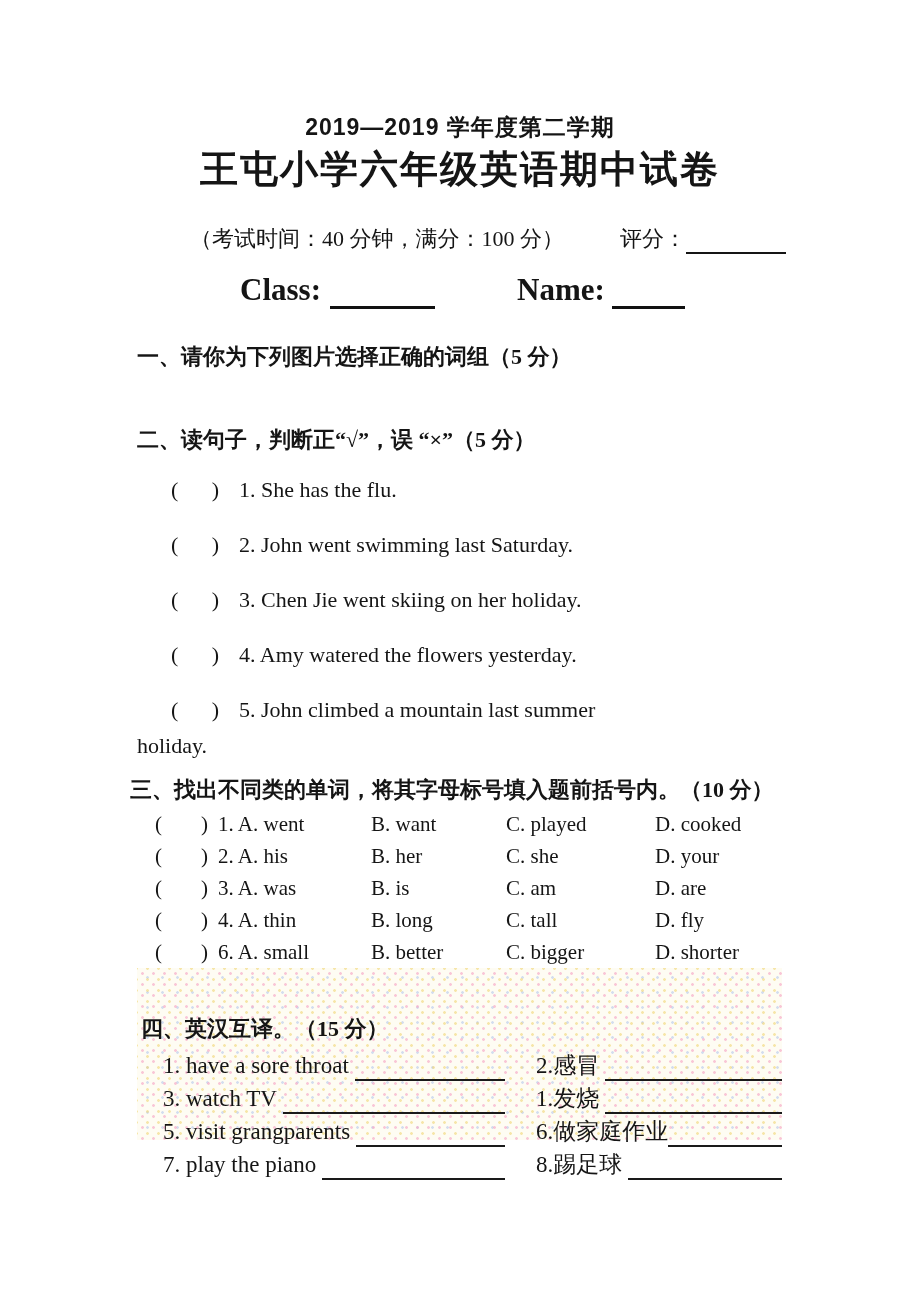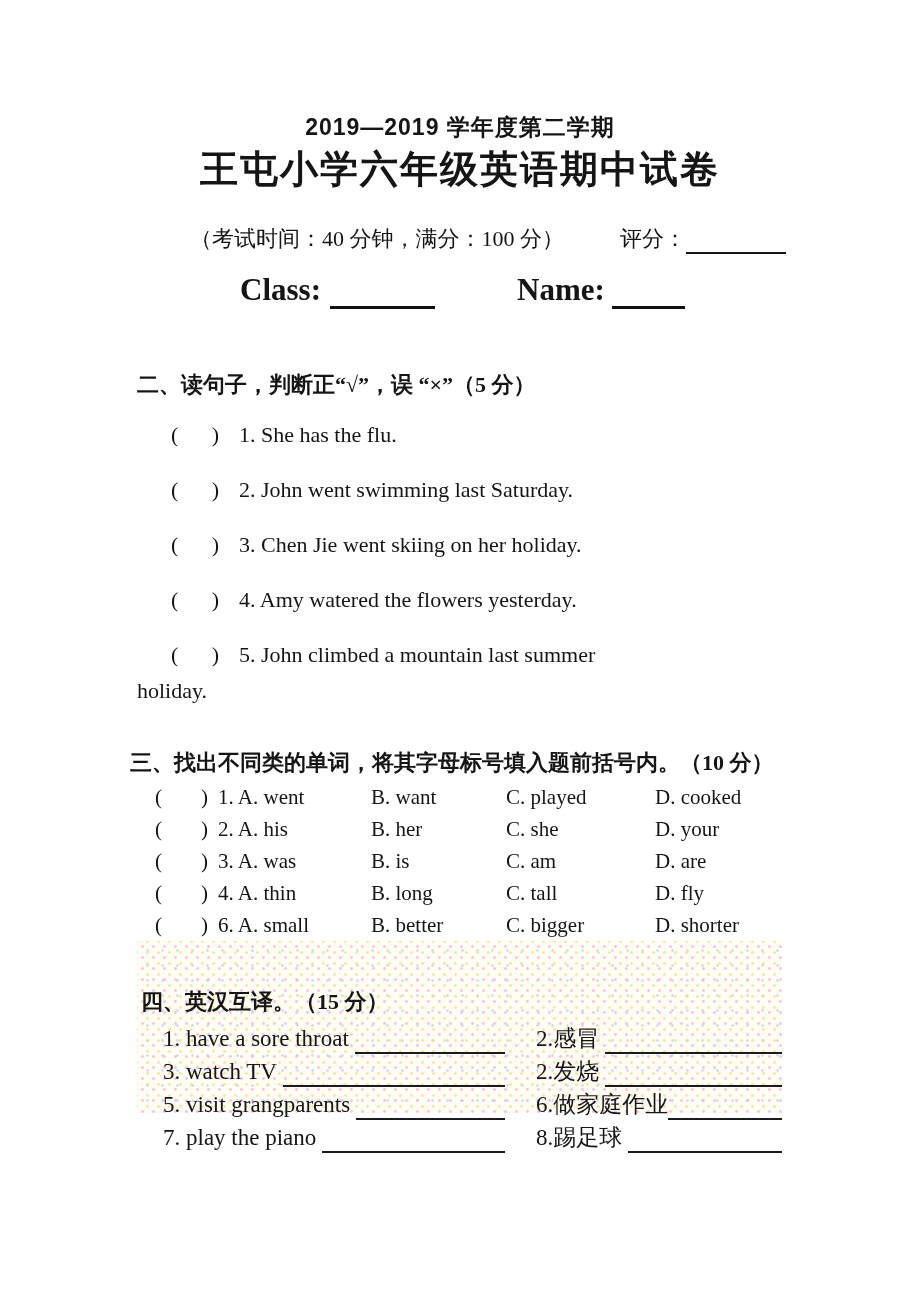--- a/index.html
+++ b/index.html
@@ -30,21 +30,21 @@
   .name-blank { position:absolute; left:612px; bottom:7px; width:73px; border-bottom:3px solid #111; }
   .sec-heading { margin-left:137px; font-weight:bold; font-size:22px; line-height:28px; }
   .sec1 { margin-top:27px; }
   .sec2 { margin-top:55px; }
   .s2items { margin-top:24px; }
   .s2item { margin-left:171px; font-size:22px; line-height:24px; display:flex; }
   .s2item + .s2item { margin-top:31px; }
   .paren2 { width:48px; display:flex; justify-content:space-between; }
   .s2text { margin-left:20px; }
   .holiday-line { margin-top:12px; margin-left:137px; font-size:22px; line-height:24px; }
-  .sec3 { margin-top:46px; margin-left:130px;font-family:Liberation Serif, serif; }
+  .sec3 { margin-top:18px; margin-left:130px;font-family:Liberation Serif, serif; }
   .s3rows { margin-top:4px; font-size:21px; }
   .s3row { display:grid; line-height:32px; margin-left:155px;
            grid-template-columns:63px 153px 135px 149px auto; }
   .paren3 { display:flex; justify-content:space-between; padding-right:10px; }
   .highlight {
     width:645px; height:172px; margin-left:137px;
     background-color:#fefcf3;
     background-image:
       radial-gradient(circle, rgba(246,170,200,0.65) 1px, transparent 1.7px),
       radial-gradient(circle, rgba(240,214,120,0.6) 1px, transparent 1.7px),
@@ -77,20 +77,21 @@
     </span>
   </div>
 
   <div class="class-row">
     <span class="class-label">Class:</span>
     <span class="class-blank"></span>
     <span class="name-label">Name:</span>
     <span class="name-blank"></span>
   </div>
 
+  <div class="sec-heading sec1">一、请你为下列图片选择正确的词组（5 分）</div>
 
   <div class="sec-heading sec2">二、读句子，判断正“√”，误 “×”（5 分）</div>
 
   <div class="s2items">
     <div class="s2item">
       <span class="paren2">
           <span>(</span>
           <span>)</span>
         </span>
       <span class="s2text">1. She has the flu.</span>
@@ -193,21 +194,21 @@
           <span>2.感冒</span>
           <span class="blank"></span>
         </span>
       </div>
       <div class="s4row">
         <span class="s4col-left">
           <span>3. watch TV</span>
           <span class="blank"></span>
         </span>
         <span class="s4col-right">
-          <span>2.发烧</span>
+          <span>1.发烧</span>
           <span class="blank"></span>
         </span>
       </div>
       <div class="s4row">
         <span class="s4col-left">
           <span>5. visit grangparents</span>
           <span class="blank"></span>
         </span>
         <span class="s4col-right">
           <span>6.做家庭作业</span>

